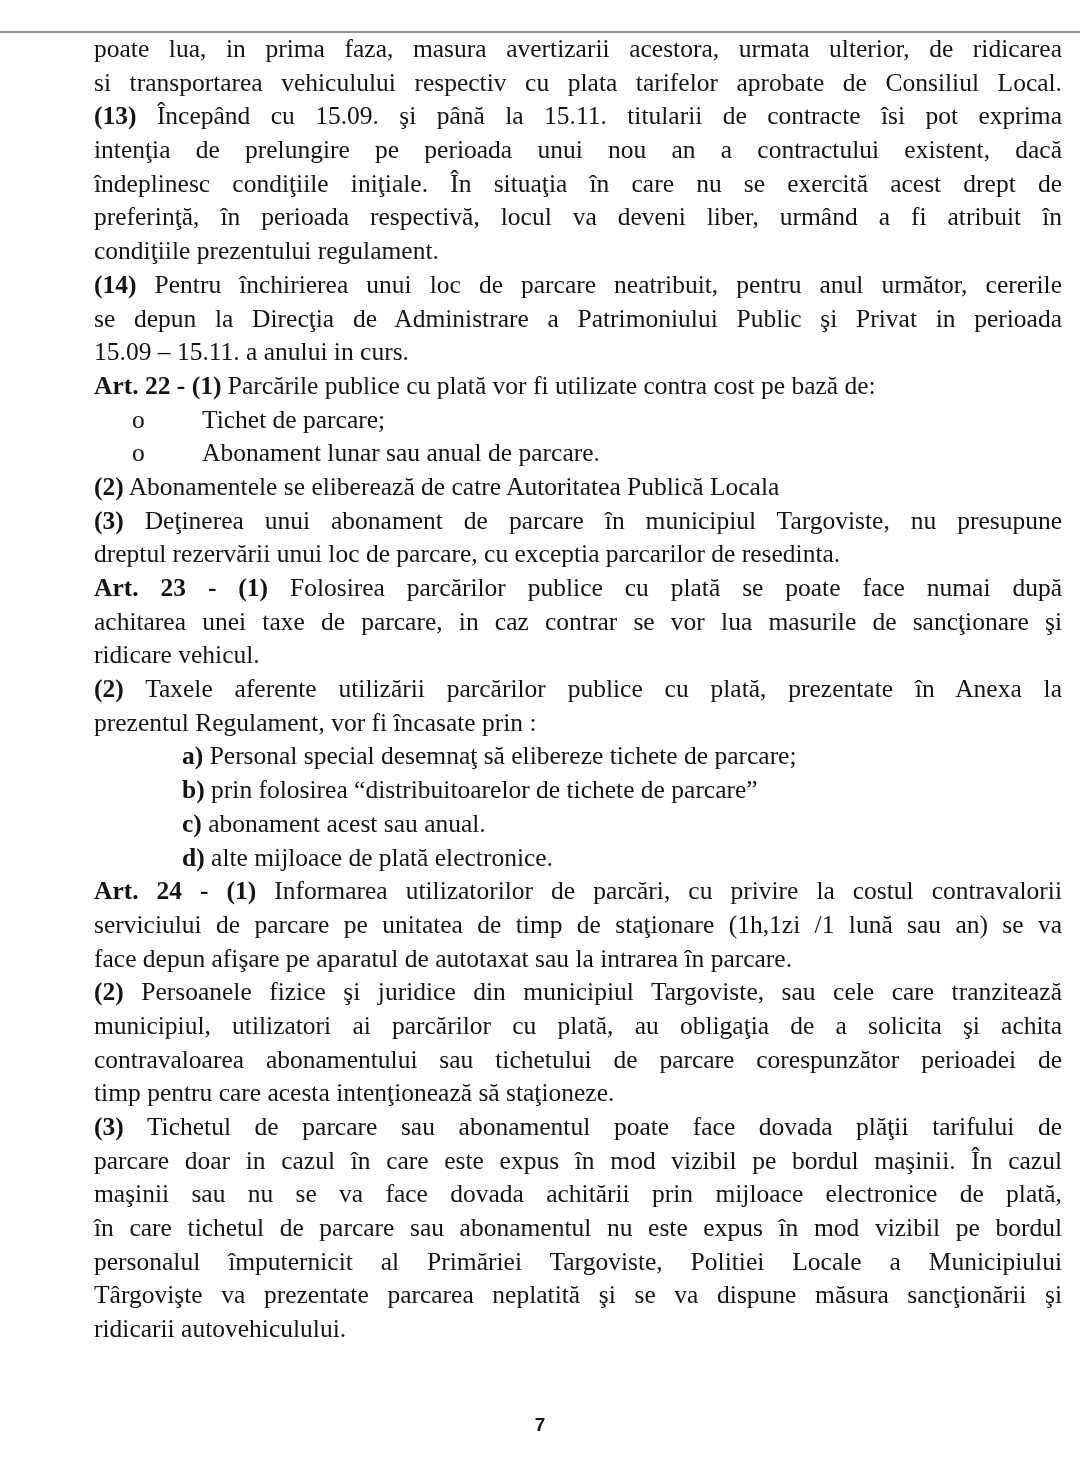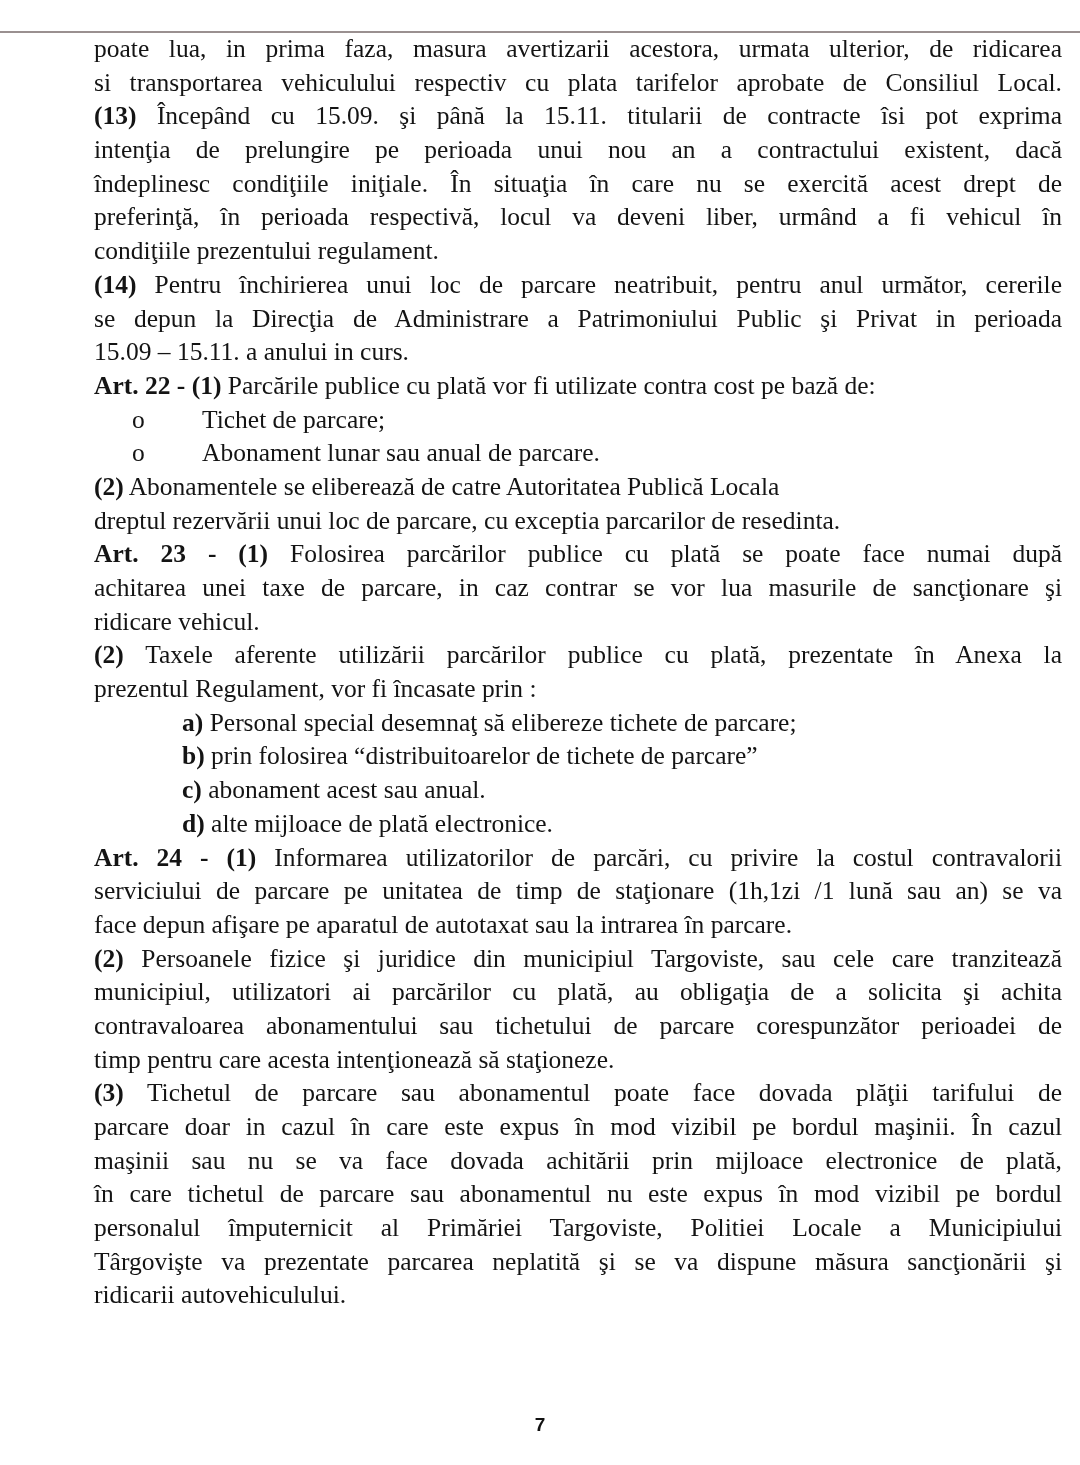--- a/index.html
+++ b/index.html
@@ -78,33 +78,34 @@
 
 <div class="top-rule"></div>
 
 <div class="page">
   <div id="block1">
       <div class="line justify"><span>poate lua, in prima faza, masura avertizarii acestora, urmata ulterior, de ridicarea</span></div>
       <div class="line justify"><span>si transportarea vehiculului respectiv cu plata tarifelor aprobate de Consiliul Local.</span></div>
       <div class="line justify"><span class="b">(13)</span><span> Începând cu 15.09. şi până la 15.11. titularii de contracte îsi pot exprima</span></div>
       <div class="line justify"><span>intenţia de prelungire pe perioada unui nou an a contractului existent, dacă</span></div>
       <div class="line justify"><span>îndeplinesc condiţiile iniţiale. În situaţia în care nu se exercită acest drept de</span></div>
-      <div class="line justify"><span>preferinţă, în perioada respectivă, locul va deveni liber, urmând a fi vehicul în</span></div>
+      <div class="line justify"><span>preferinţă, în perioada respectivă, locul va deveni liber, urmând a fi atribuit în</span></div>
       <div class="line"><span>condiţiile prezentului regulament.</span></div>
       <div class="line justify"><span class="b">(14)</span><span>  Pentru închirierea unui loc de parcare neatribuit, pentru anul următor, cererile</span></div>
       <div class="line justify"><span>se depun la Direcţia de Administrare a Patrimoniului Public şi Privat in perioada</span></div>
       <div class="line"><span>15.09 – 15.11. a anului in curs.</span></div>
       <div class="line"><span class="b">Art. 22 - (1)</span><span> Parcările publice cu plată vor fi utilizate contra cost pe bază de:</span></div>
     </div>
   <div id="bullets">
       <div class="bullet"><span class="mark">o</span><span>Tichet de parcare;</span></div>
       <div class="bullet"><span class="mark">o</span><span>Abonament lunar sau anual de parcare.</span></div>
     </div>
   <div id="block2">
       <div class="line"><span class="b">(2)</span><span>  Abonamentele se eliberează de catre Autoritatea Publică Locala</span></div>
+      <div class="line justify"><span class="b">(3)</span><span> Deţinerea unui abonament de parcare în municipiul Targoviste, nu presupune</span></div>
       <div class="line"><span>dreptul rezervării unui loc de parcare, cu exceptia parcarilor de resedinta.</span></div>
       <div class="line justify"><span class="b">Art. 23 - (1)</span><span> Folosirea parcărilor publice cu plată se poate face numai după</span></div>
       <div class="line justify"><span>achitarea unei taxe de parcare, in caz contrar se vor lua masurile de sancţionare  şi</span></div>
       <div class="line"><span>ridicare vehicul.</span></div>
       <div class="line justify"><span class="b">(2)</span><span> Taxele aferente utilizării parcărilor publice cu plată, prezentate în Anexa la</span></div>
       <div class="line"><span>prezentul Regulament, vor fi încasate prin :</span></div>
     </div>
   <div id="items">
       <div class="sub"><span class="b">a)</span><span> Personal special desemnaţ să elibereze tichete de parcare;</span></div>
       <div class="sub"><span class="b">b)</span><span> prin folosirea “distribuitoarelor de tichete de parcare”</span></div>

